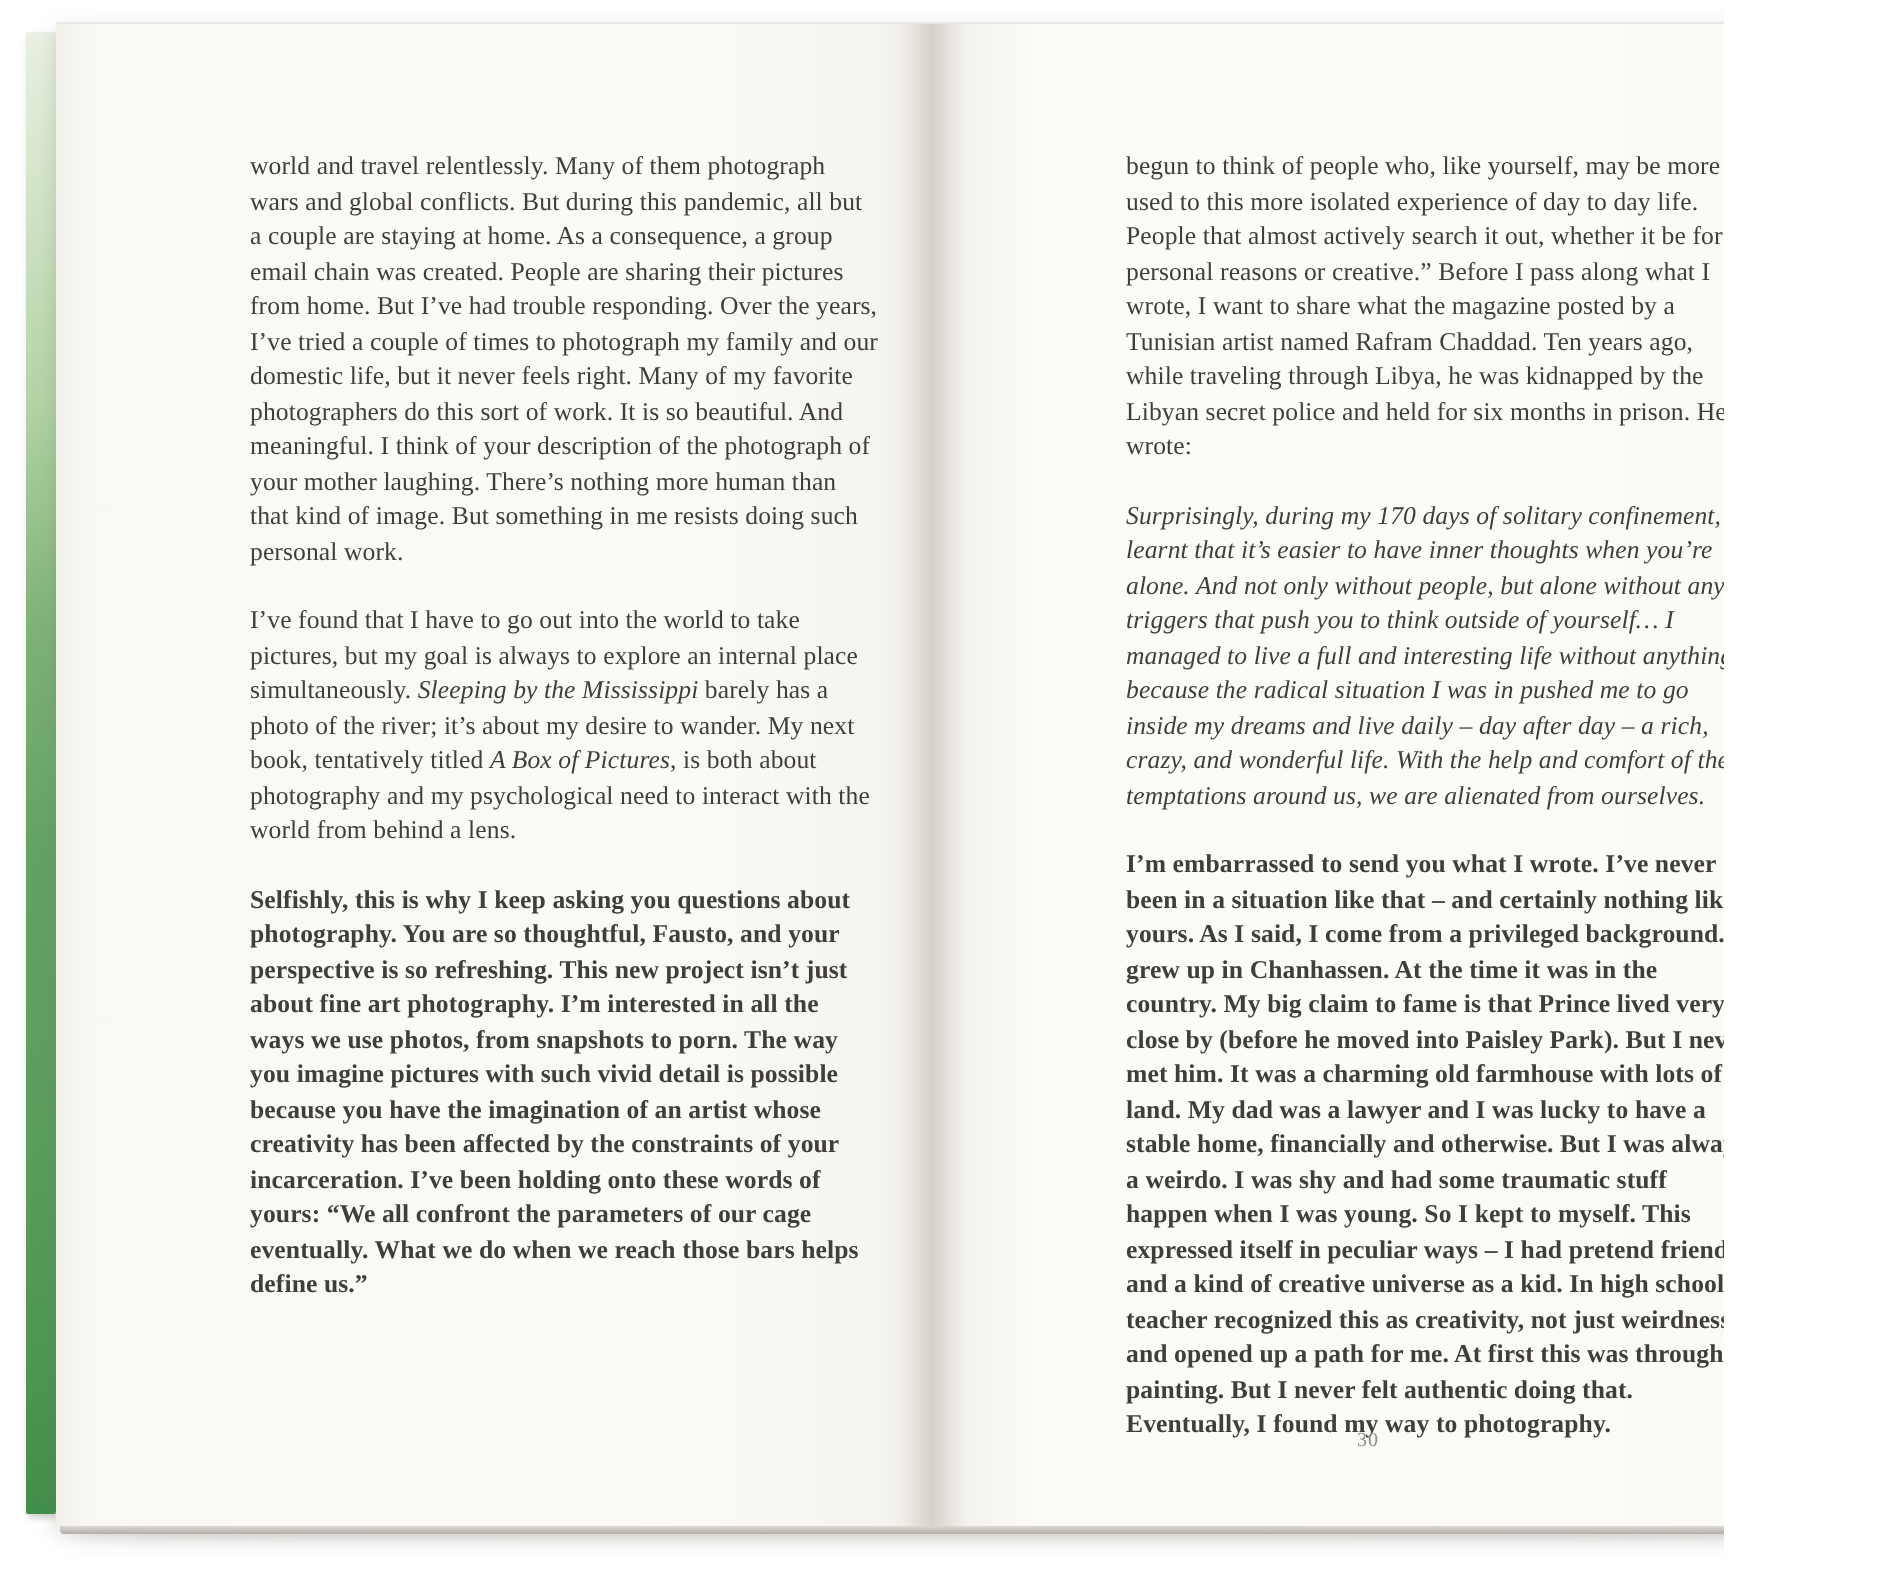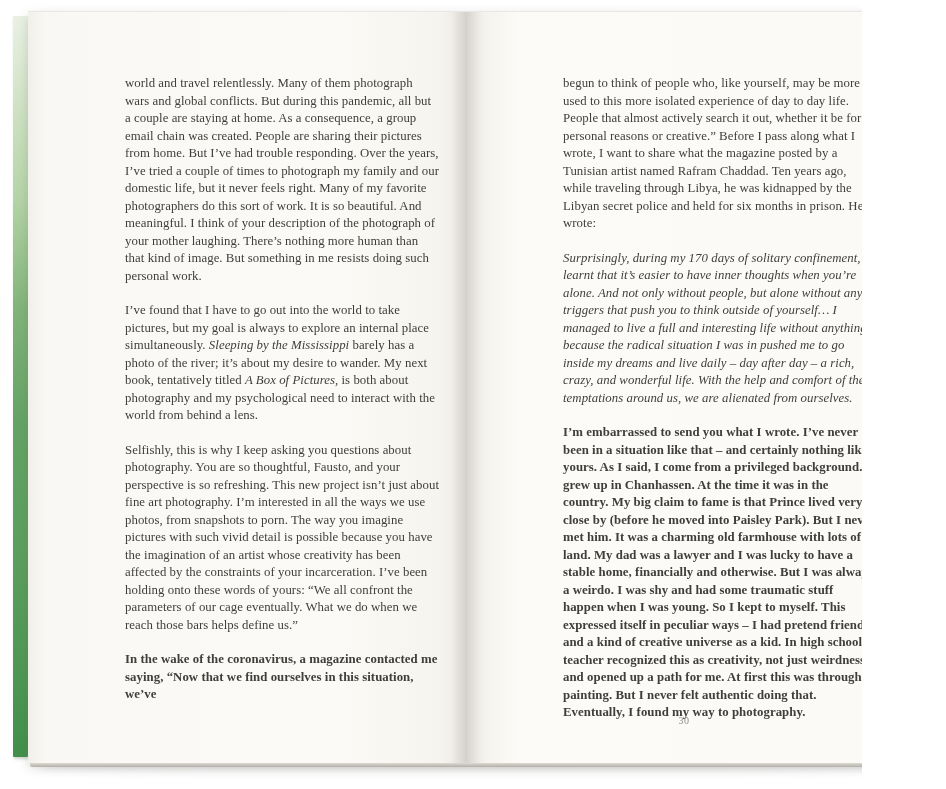--- a/index.html
+++ b/index.html
@@ -134,21 +134,20 @@
 
   <div class="cover-edge"></div>
 
   <div class="pages">
 
     <div class="page left">
       <div class="page-text">
         <p>world and travel relentlessly. Many of them photograph wars and global conflicts. But during this pandemic, all but a couple are staying at home. As a consequence, a group email chain was created. People are sharing their pictures from home. But I’ve had trouble responding. Over the years, I’ve tried a couple of times to photograph my family and our domestic life, but it never feels right. Many of my favorite photographers do this sort of work. It is so beautiful. And meaningful. I think of your description of the photograph of your mother laughing. There’s nothing more human than that kind of image. But something in me resists doing such personal work.</p>
         <p><span>I’ve found that I have to go out into the world to take pictures, but my goal is always to explore an internal place simultaneously. </span><span class="italic">Sleeping by the Mississippi</span><span> barely has a photo of the river; it’s about my desire to wander. My next book, tentatively titled </span><span class="italic">A Box of Pictures</span><span>, is both about photography and my psychological need to interact with the world from behind a lens.</span></p>
         <p>Selfishly, this is why I keep asking you questions about photography. You are so thoughtful, Fausto, and your perspective is so refreshing. This new project isn’t just about fine art photography. I’m interested in all the ways we use photos, from snapshots to porn. The way you imagine pictures with such vivid detail is possible because you have the imagination of an artist whose creativity has been affected by the constraints of your incarceration. I’ve been holding onto these words of yours: “We all confront the parameters of our cage eventually. What we do when we reach those bars helps define us.”</p>
-        <p>In the wake of the coronavirus, a magazine contacted me saying, “Now that we find ourselves in this situation, we’ve</p>
       </div>
     </div>
 
     <div class="page right">
       <div class="page-text">
         <p>begun to think of people who, like yourself, may be more used to this more isolated experience of day to day life. People that almost actively search it out, whether it be for personal reasons or creative.” Before I pass along what I wrote, I want to share what the magazine posted by a Tunisian artist named Rafram Chaddad. Ten years ago, while traveling through Libya, he was kidnapped by the Libyan secret police and held for six months in prison. He wrote:</p>
         <p class="italic">Surprisingly, during my 170 days of solitary confinement, I learnt that it’s easier to have inner thoughts when you’re alone. And not only without people, but alone without any triggers that push you to think outside of yourself… I managed to live a full and interesting life without anything, because the radical situation I was in pushed me to go inside my dreams and live daily – day after day – a rich, crazy, and wonderful life. With the help and comfort of the temptations around us, we are alienated from ourselves.</p>
         <p>I’m embarrassed to send you what I wrote. I’ve never been in a situation like that – and certainly nothing like yours. As I said, I come from a privileged background. I grew up in Chanhassen. At the time it was in the country. My big claim to fame is that Prince lived very close by (before he moved into Paisley Park). But I never met him. It was a charming old farmhouse with lots of land. My dad was a lawyer and I was lucky to have a stable home, financially and otherwise. But I was always a weirdo. I was shy and had some traumatic stuff happen when I was young. So I kept to myself. This expressed itself in peculiar ways – I had pretend friends and a kind of creative universe as a kid. In high school a teacher recognized this as creativity, not just weirdness, and opened up a path for me. At first this was through painting. But I never felt authentic doing that. Eventually, I found my way to photography.</p>
       </div>
       <div class="page-number">30</div>

